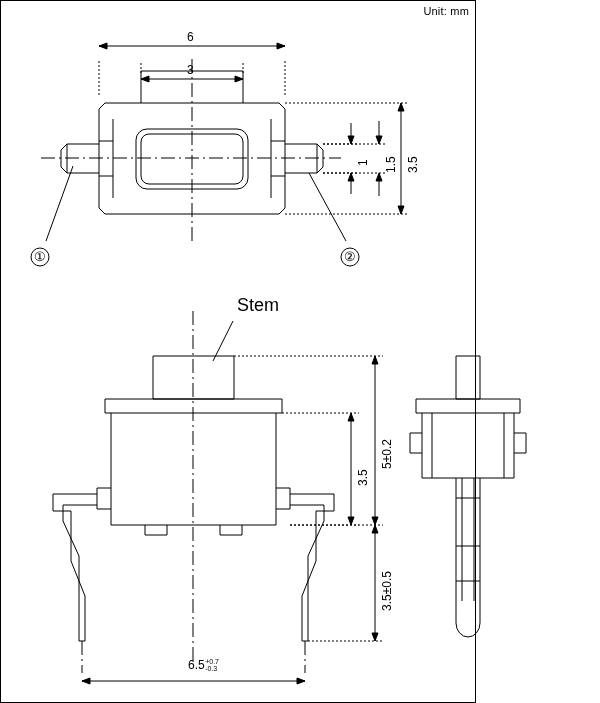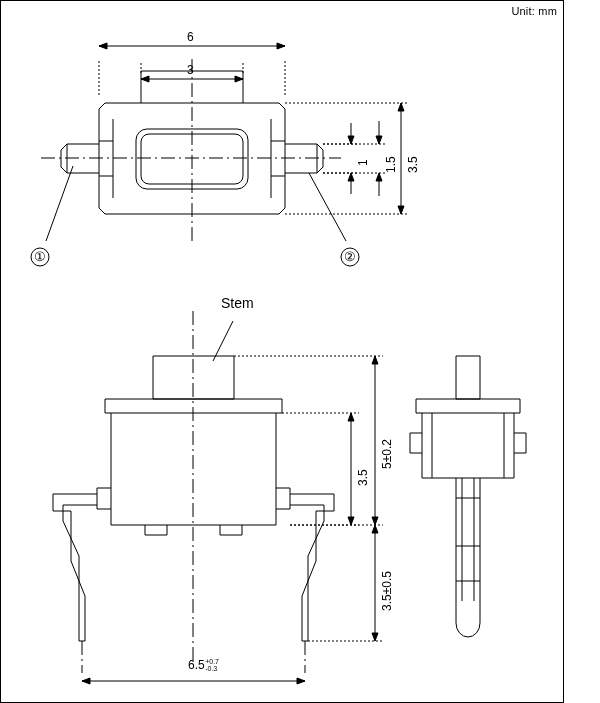--- a/index.html
+++ b/index.html
@@ -4,21 +4,21 @@
 <style>
   html,body{margin:0;padding:0;background:#ffffff;}
   body{
     width:600px;height:703px;
     font-family:"Liberation Sans", sans-serif;
     color:#000;
     overflow:hidden;
   }
   #sheet{
     position:relative;
-    width:564px;height:703px;
+    width:476px;height:703px;
     box-sizing:border-box;
     border:1px solid #000;
     background:#fff;
   }
   .unit{
     position:absolute;
     top:4px;right:6px;
     font-size:11px;
     letter-spacing:0.2px;
   }
@@ -222,21 +222,21 @@
   <div class="lbl" style="left:186px;top:30px;">6</div>
   <div class="lbl" style="left:186px;top:63px;">3</div>
 
   <div class="lbl rot90" style="left:406px;top:172px;">3.5</div>
   <div class="lbl rot90" style="left:384px;top:172px;">1.5</div>
   <div class="lbl rot90" style="left:356px;top:165px;">1</div>
 
   <div class="lbl" style="left:33px;top:249px;font-size:13px;">①</div>
   <div class="lbl" style="left:343px;top:249px;font-size:13px;">②</div>
 
-  <div class="lbl" style="left:220px;top:295px;font-size:14px;">Stem</div>
+  <div class="lbl" style="left:236px;top:295px;font-size:18px;">Stem</div>
 
   <div class="lbl rot90" style="left:356px;top:485px;">3.5</div>
   <div class="lbl rot90" style="left:380px;top:468px;">5±0.2</div>
   <div class="lbl rot90" style="left:380px;top:610px;">3.5±0.5</div>
 
   <div class="lbl" style="left:163px;top:657px;margin-left:24px;">
     <span>6.5</span><span class="frac"><span>+0.7</span><span>-0.3</span></span>
   </div>
 
 </div>

